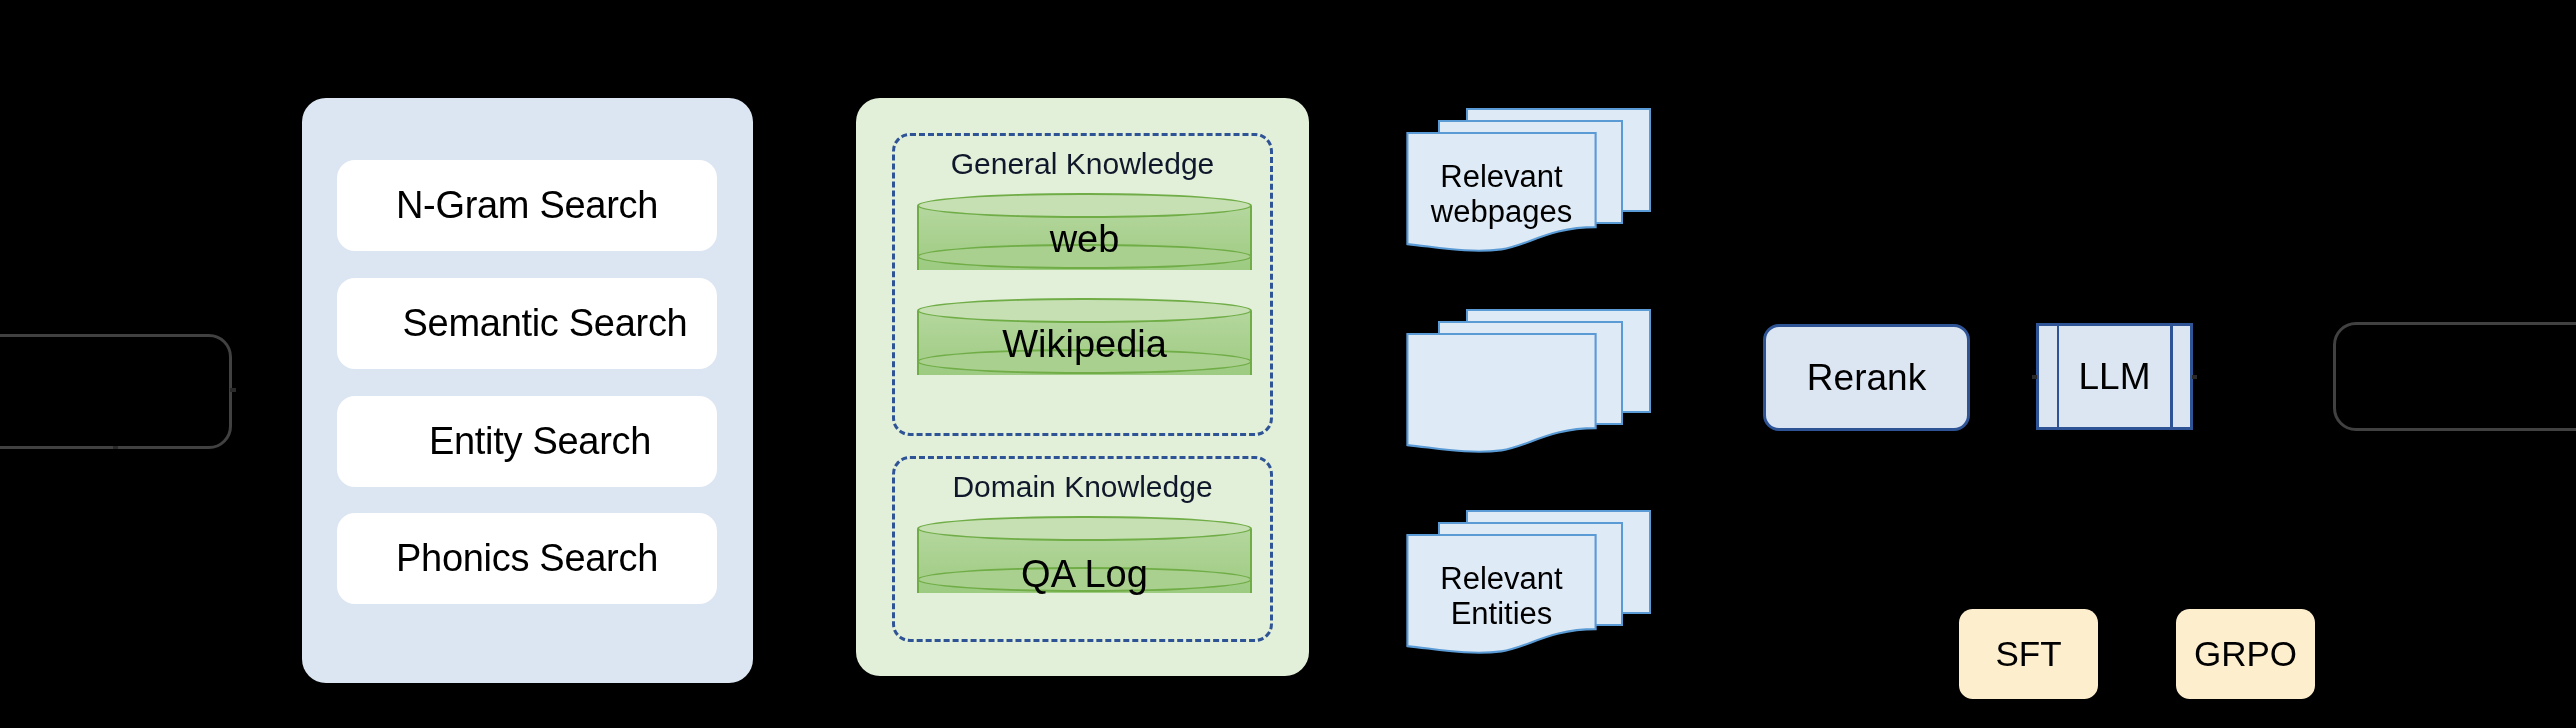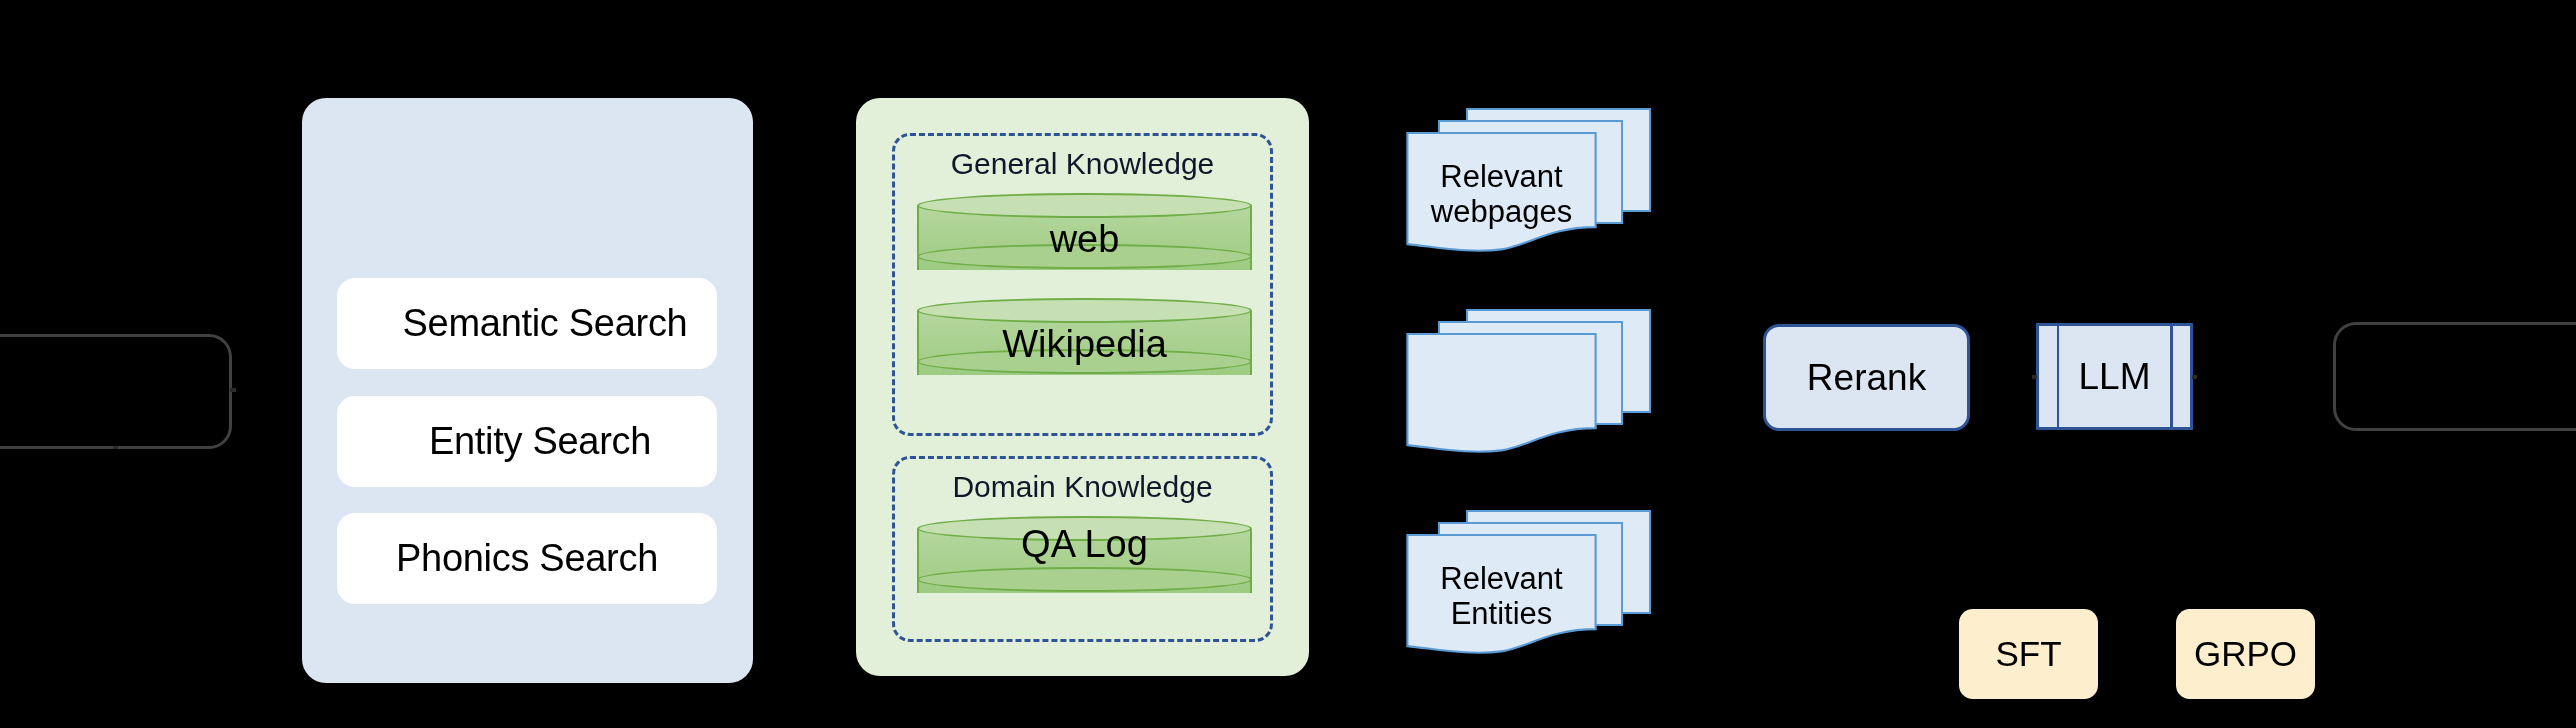--- a/index.html
+++ b/index.html
@@ -165,20 +165,23 @@
 <body>
 
 <div id="canvas">
 
   <div class="abs edge-box" style="left:-21px; top:334px; width:253px; height:115px;"></div>
   <div class="abs stub" style="left:230px; top:388px; width:6.4px; height:4.2px;"></div>
   <div class="abs stub" style="left:113px; top:446px; width:5.3px; height:3.2px;"></div>
 
   <div class="abs panel-blue" style="left:302px; top:98px; width:451px; height:585px;">
 
+    <div class="abs search-card" style="left:35px; top:62px; width:380px; height:91px;">
+      <span>N-Gram Search</span>
+    </div>
 
     <div class="abs search-card" style="left:35px; top:180px; width:380px; height:91px;padding-left:36px;">
       <span>Semantic Search</span>
     </div>
 
     <div class="abs search-card" style="left:35px; top:298px; width:380px; height:91px;padding-left:26px;">
       <span>Entity Search</span>
     </div>
 
     <div class="abs search-card" style="left:35px; top:415px; width:380px; height:91px;">
@@ -206,21 +209,21 @@
       </div>
     </div>
 
     <div class="abs dashed-group" style="left:36px; top:358px; width:381px; height:186px;">
       <div class="group-title" style="margin-top:10.6px;">Domain Knowledge</div>
 
       <div class="cylinder" style="left:22px; top:57px; width:335px; height:89px;">
         <div class="cyl-body" style="top:12.7px; height:64px;"></div>
         <div class="cyl-bottom" style="top:51px; height:25.4px;"></div>
         <div class="cyl-top" style="top:0px; height:25.4px;"></div>
-        <div class="cyl-label" style="top:7px;">QA Log</div>
+        <div class="cyl-label" style="top:37px;">QA Log</div>
       </div>
     </div>
   </div>
 
   <div class="doc-stack" style="left:1406px; top:108px; width:249px; height:154px;">
     <div class="doc-sheet" style="left:60px; top:0px; width:185px; height:104px;"></div>
     <div class="doc-sheet" style="left:32px; top:12px; width:185px; height:104px;"></div>
     <svg class="doc-front" style="left:0px; top:24px;" width="191" height="129" viewBox="0 0 360 244">
       <path d="M 2 2 L 358 2 L 358 180 C 270 180 230 215 180 222 C 120 230 60 218 2 212 Z" fill="#deeaf6" stroke="#5b9bd5" stroke-width="4"></path>
     </svg>

